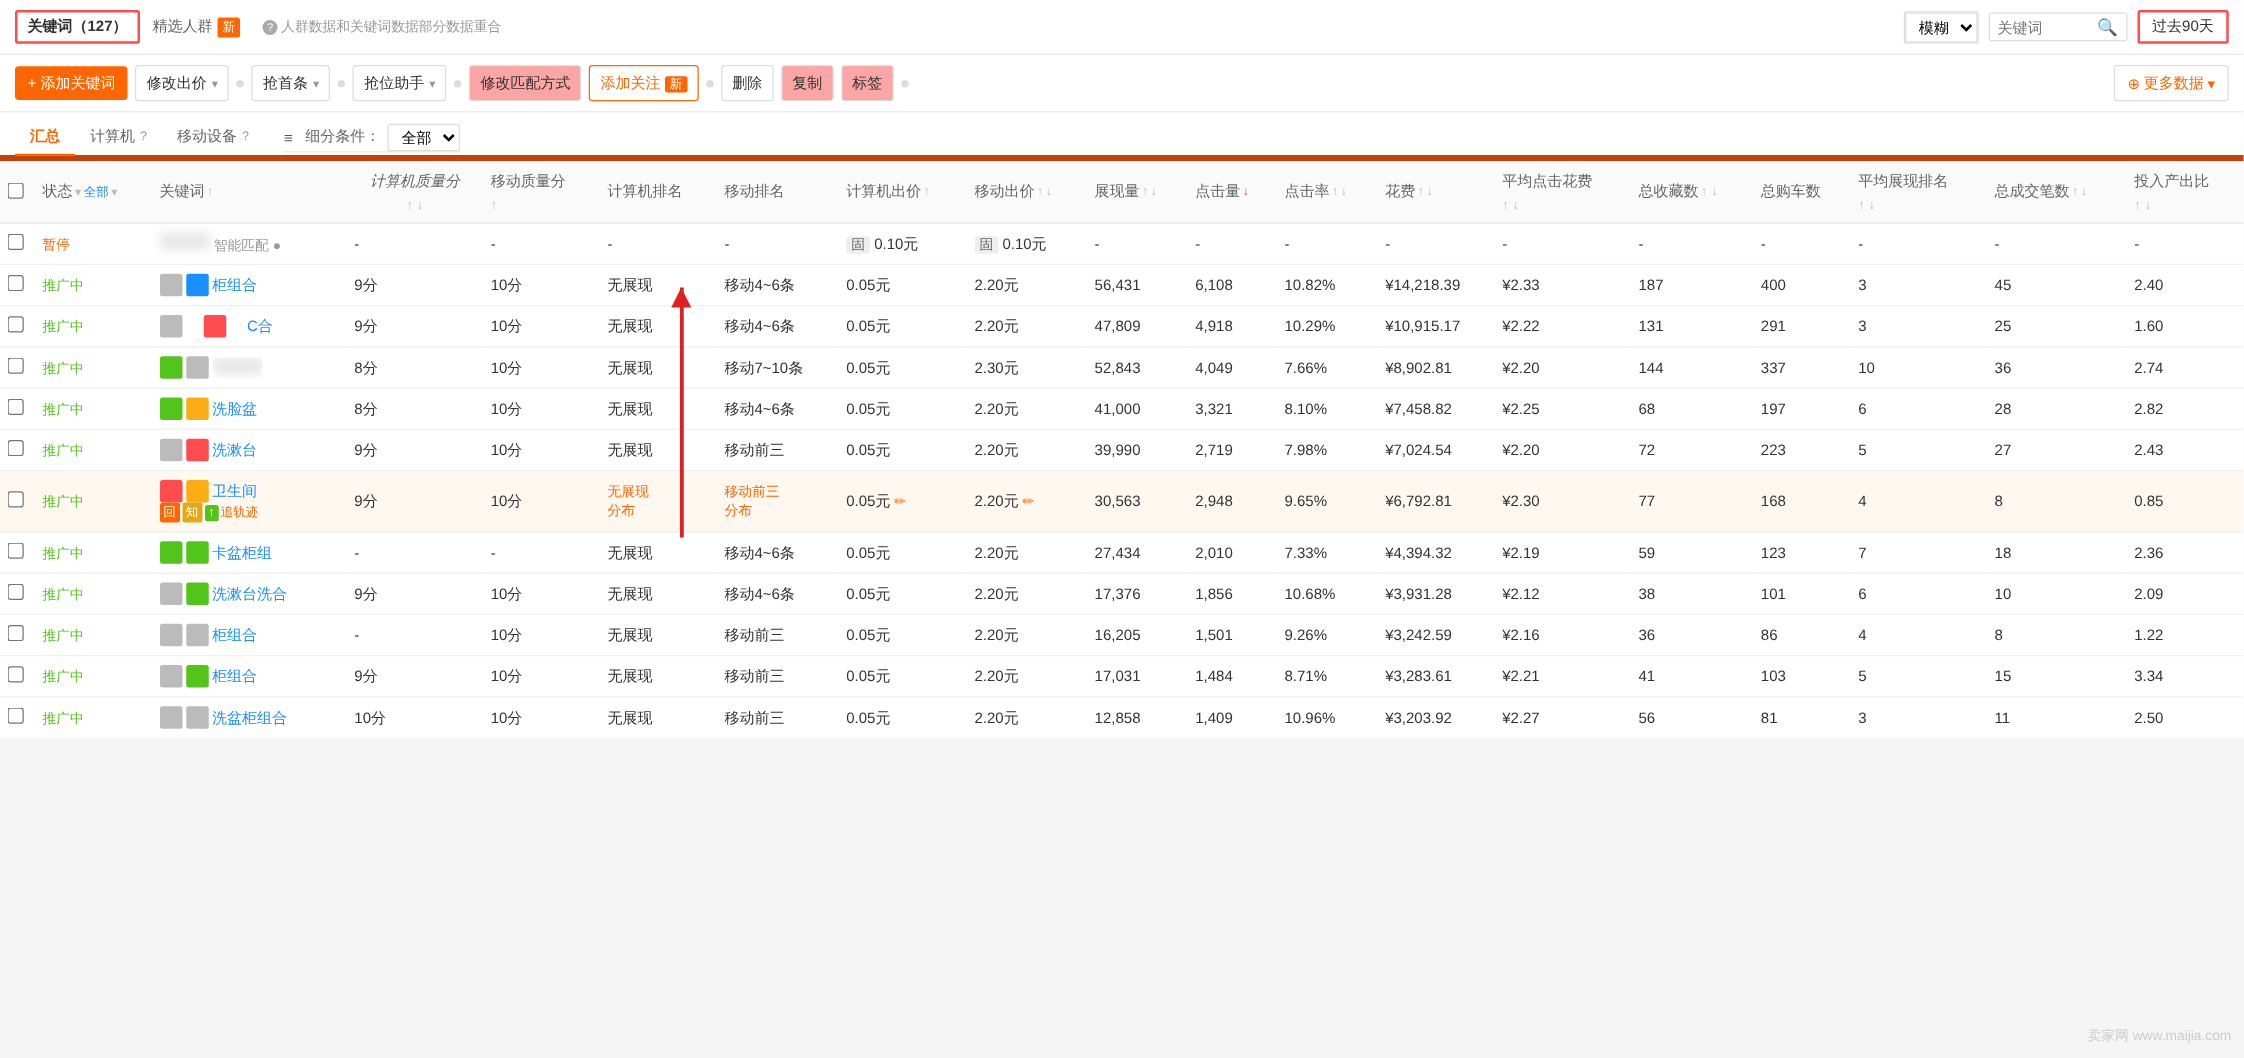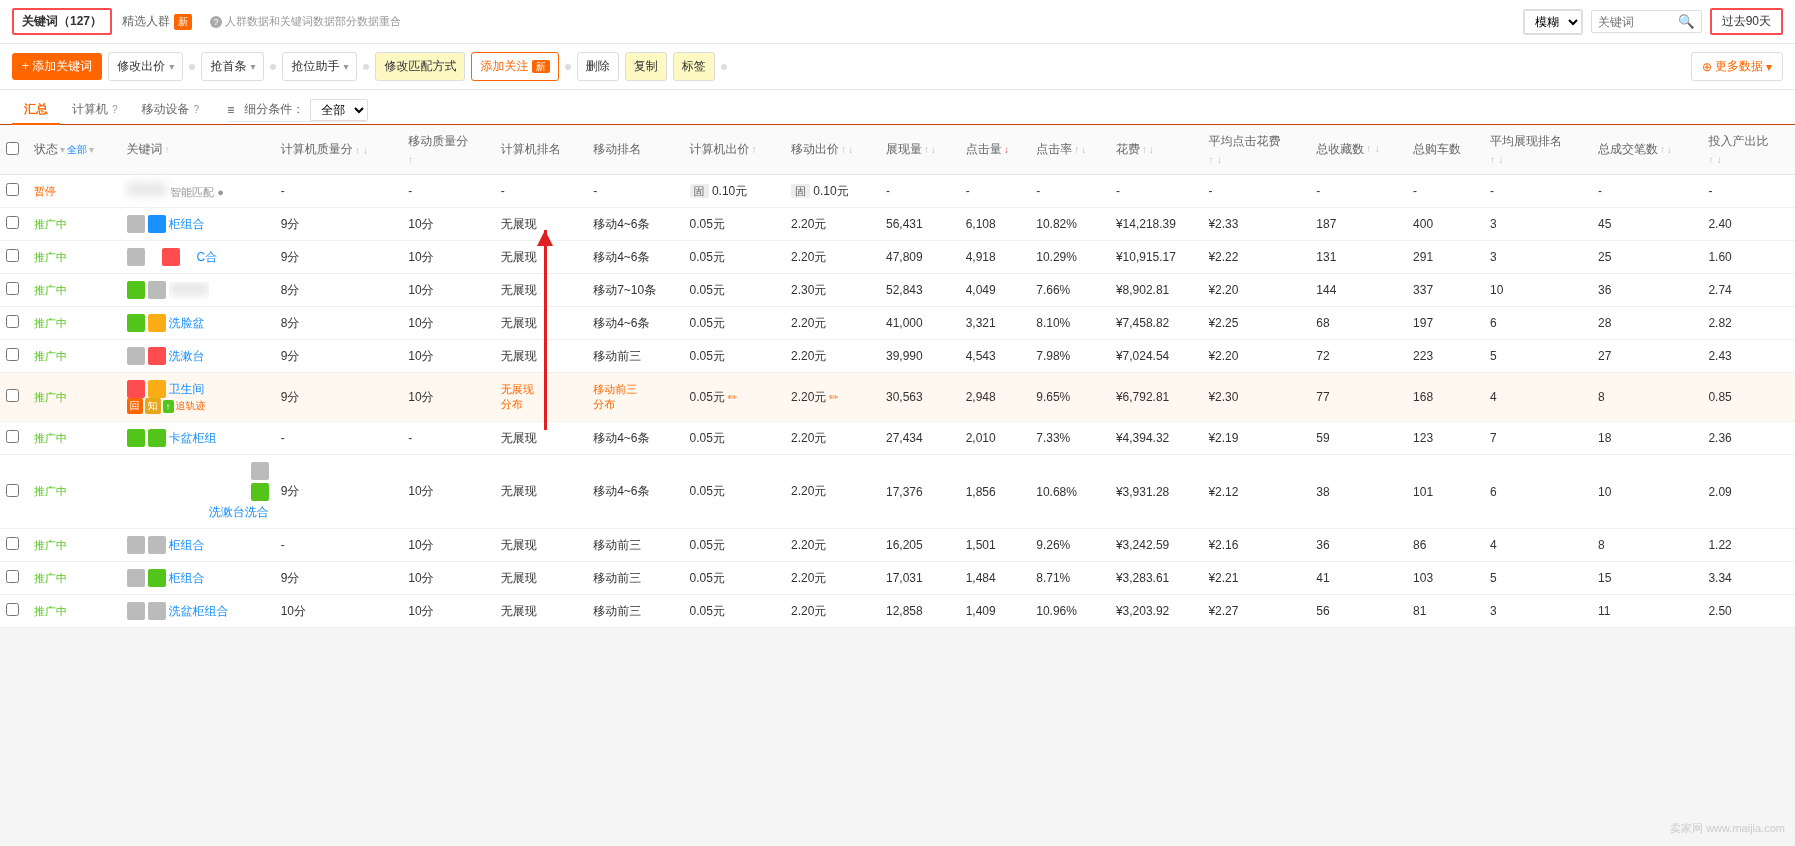--- a/index.html
+++ b/index.html
@@ -42,29 +42,29 @@
       font-size: 12px; cursor: pointer; display: flex; align-items: center; gap: 4px;
     }
     .btn-default {
       background: #fff; border: 1px solid #ddd; border-radius: 3px; padding: 5px 8px;
       font-size: 12px; cursor: pointer; display: flex; align-items: center; gap: 4px; color: #333;
     }
     .btn-default .chevron { font-size: 10px; color: #999; }
     .dot-indicator { width: 6px; height: 6px; border-radius: 50%; background: #ddd; display: inline-block; }
     .btn-primary { background: #fff; border: 1px solid #ff6600; color: #ff6600; border-radius: 3px; padding: 5px 8px; font-size: 12px; cursor: pointer; }
     .btn-danger { background: #fff; border: 1px solid #ddd; color: #333; border-radius: 3px; padding: 5px 8px; font-size: 12px; cursor: pointer; }
-    .btn-normal { background: #fef9c3; border: 1px solid #ddd; color: #333; border-radius: 3px; padding: 5px 8px; font-size: 12px; cursor: pointer; }
+    .btn-normal { background: #fca5a5; border: 1px solid #ddd; color: #333; border-radius: 3px; padding: 5px 8px; font-size: 12px; cursor: pointer; }
     .more-data-btn {
       background: #fff; border: 1px solid #ddd; border-radius: 3px; padding: 5px 10px;
       font-size: 12px; cursor: pointer; margin-left: auto; color: #ff6600; display: flex; align-items: center; gap: 3px;
     }
 
     .tab-bar {
       display: flex; align-items: center; gap: 0;
-      background: #fff; padding: 6px 12px 0; border-bottom: 1px solid #c2410c;
+      background: #fff; padding: 6px 12px 0; border-bottom: 5px solid #c2410c;
     }
     .tab-item {
       padding: 5px 12px; font-size: 12px; cursor: pointer; border-bottom: 2px solid transparent; margin-bottom: -1px;
       display: flex; align-items: center; gap: 4px; color: #666;
     }
     .tab-item.active { border-bottom-color: #ff6600; color: #ff6600; font-weight: bold; }
     .tab-icon { font-size: 10px; color: #999; }
     .filter-bar {
       display: flex; align-items: center; gap: 6px; padding: 6px 12px;
       background: #fff; border-bottom: 1px solid #e8e8e8; font-size: 12px;
@@ -197,21 +197,21 @@
             <span class="sort-icon">▾</span>
           </div>
         </th>
         <th>
           <div class="col-head-with-sort">
             <span>关键词</span>
             <span class="sort-icon">↑</span>
           </div>
         </th>
         <th>
-          <div class="col-head-with-sort" style="flex-direction:row;align-items:center;">
+          <div class="col-head-with-sort" style="flex-direction:column;align-items:center;font-style:italic;">
             <span>计算机质量分</span>
             <div>
               <span class="sort-icon">↑</span>
               <span class="sort-icon">↓</span>
             </div>
           </div>
         </th>
         <th>
           <div class="col-head-with-sort" style="flex-direction:column;align-items:flex-start;">
             <span>移动质量分</span>
@@ -468,21 +468,21 @@
       </div>
 
     </td>
     <td><span class="score-val">9分</span></td>
     <td><span class="score-val">10分</span></td>
     <td><span>无展现</span></td>
     <td><span>移动前三</span></td>
     <td><span>0.05元</span></td>
     <td><span>2.20元</span></td>
     <td><span class="num-val">39,990</span></td>
-    <td><span class="num-val">4,543</span></td>
+    <td><span class="num-val">2,719</span></td>
     <td><span class="ratio-val">7.98%</span></td>
     <td><span class="money-val">¥7,024.54</span></td>
     <td><span class="money-val">¥2.20</span></td>
     <td><span class="num-val">72</span></td>
     <td><span class="num-val">223</span></td>
     <td><span class="num-val">5</span></td>
     <td><span class="num-val">27</span></td>
     <td><span class="num-val">2.43</span></td>
   </tr>
         <tr class="highlighted">
@@ -543,21 +543,21 @@
     <td><span class="num-val">59</span></td>
     <td><span class="num-val">123</span></td>
     <td><span class="num-val">7</span></td>
     <td><span class="num-val">18</span></td>
     <td><span class="num-val">2.36</span></td>
   </tr>
         <tr>
     <td><input type="checkbox" style=""></td>
     <td><span class="status-running">推广中</span></td>
     <td style="min-width:120px;">
-      <div style="display:flex;align-items:flex-end;gap:3px;flex-direction:column;">
+      <div style="display:flex;align-items:flex-end;gap:3px;">
         <span style="width:18px;height:18px;background:#bbb;border-radius:2px;display:inline-block;flex-shrink:0;"></span>
         <span style="width:18px;height:18px;background:#52c41a;border-radius:2px;display:inline-block;flex-shrink:0;"></span>
         <span class="keyword-cell">洗漱台洗合</span>
       </div>
 
     </td>
     <td><span class="score-val">9分</span></td>
     <td><span class="score-val">10分</span></td>
     <td><span>无展现</span></td>
     <td><span>移动4~6条</span></td>

